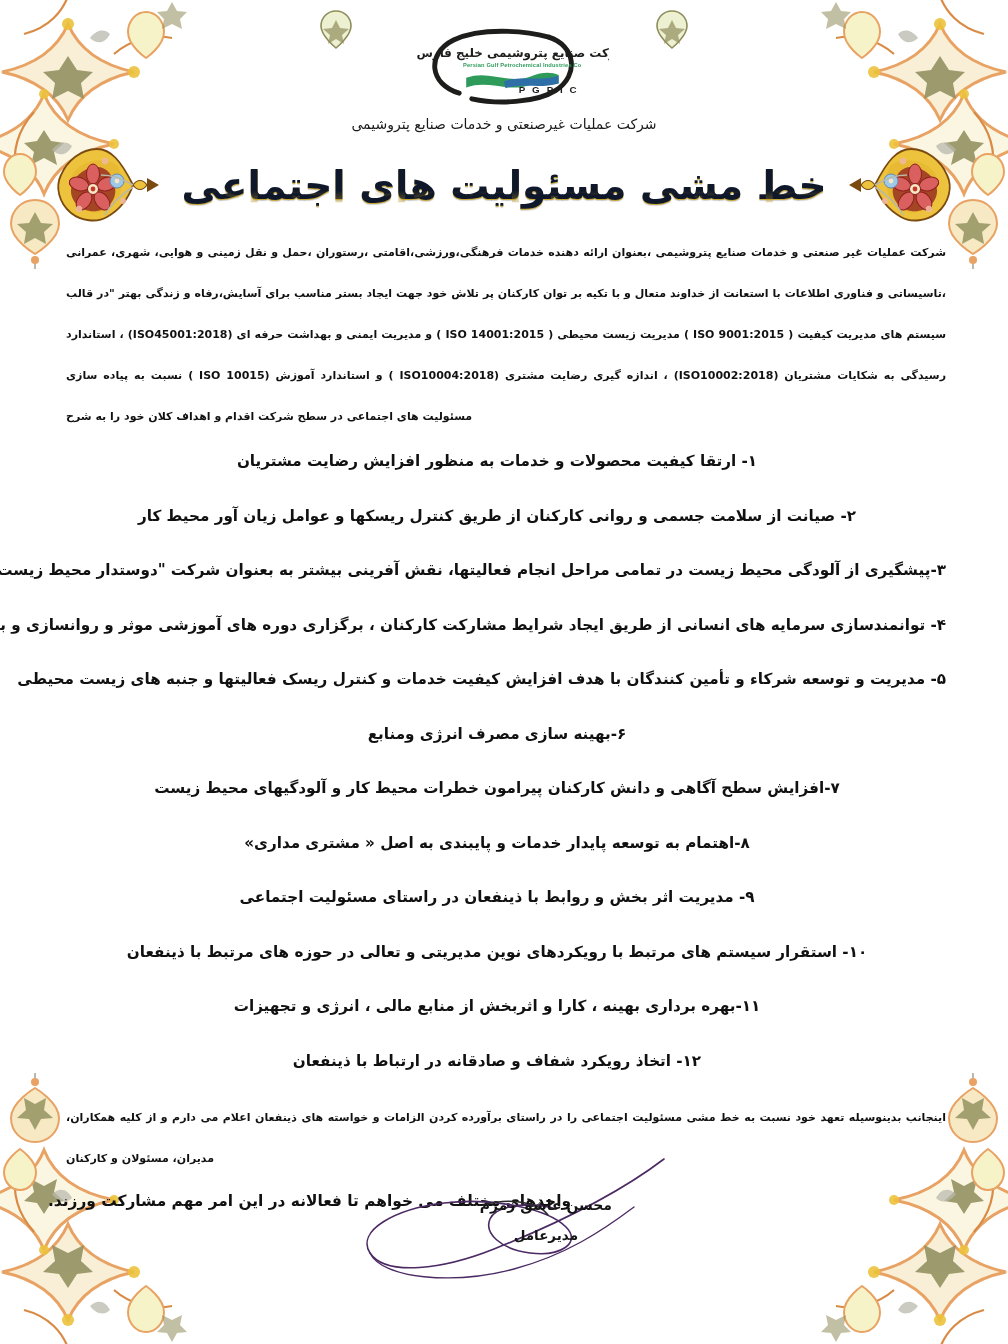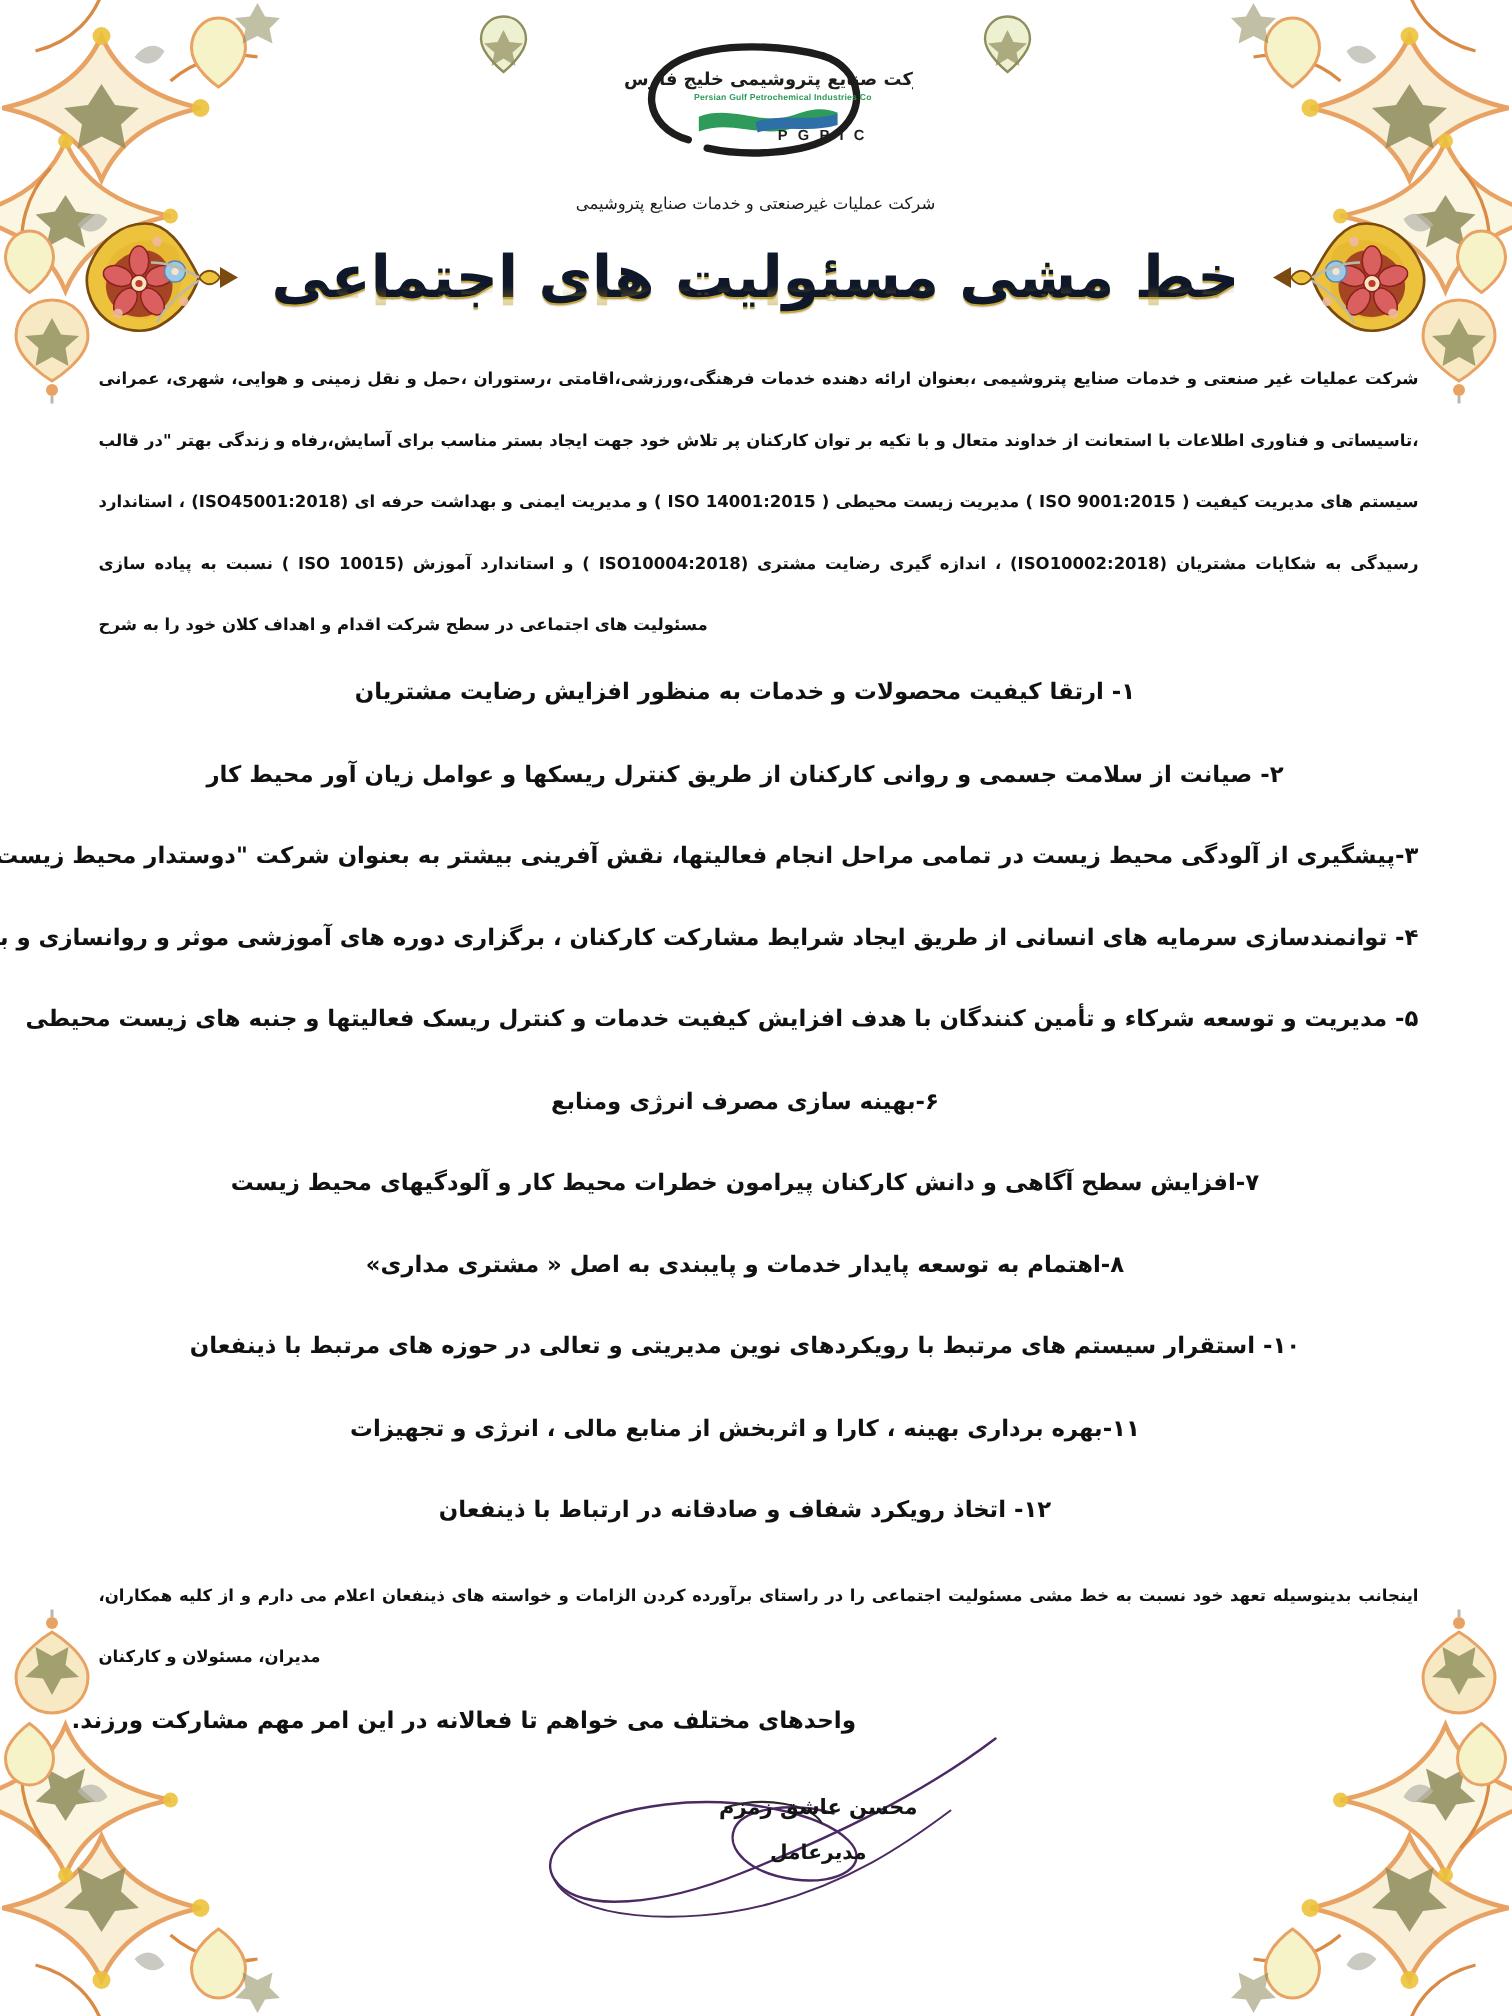--- a/index.html
+++ b/index.html
@@ -23,21 +23,21 @@
   .edge-orn{position:absolute;pointer-events:none;}
   .edge-orn svg{display:block;}
 
   
   #logo-block{
     position:absolute;top:26px;left:0;right:0;
     display:flex;flex-direction:column;align-items:center;
   }
   #logo-mark{width:210px;height:84px;}
   #logo-sub{
-    font-size:11px;color:#1a1a1a;margin-top:19px;
+    font-size:14px;color:#1a1a1a;margin-top:6px;
     font-family:"DejaVu Sans",sans-serif;direction:rtl;
     letter-spacing:.3px;
   }
 
   
   #title-row{
     position:absolute;top:142px;left:0;right:0;height:86px;
     display:flex;align-items:center;justify-content:center;gap:14px;
     direction:rtl;
   }
@@ -397,20 +397,21 @@
 
     <ul id="clause-list">
       <li>۱- ارتقا کیفیت محصولات و خدمات به منظور افزایش رضایت مشتریان</li>
       <li>۲- صیانت از سلامت جسمی و روانی کارکنان از طریق کنترل ریسکها و عوامل زیان آور محیط کار</li>
       <li>۳-پیشگیری از آلودگی محیط زیست در تمامی مراحل انجام فعالیتها، نقش آفرینی بیشتر به بعنوان شرکت "دوستدار محیط زیست "</li>
       <li>۴- توانمندسازی سرمایه های انسانی از طریق ایجاد شرایط مشارکت کارکنان ، برگزاری دوره های آموزشی موثر و روانسازی و بهبود مداوم امور پرسنلی</li>
       <li>۵- مدیریت و توسعه شرکاء و تأمین کنندگان با هدف افزایش کیفیت خدمات و کنترل ریسک فعالیتها  و جنبه های زیست محیطی</li>
       <li>۶-بهینه سازی مصرف انرژی ومنابع</li>
       <li>۷-افزایش سطح آگاهی و دانش کارکنان  پیرامون  خطرات محیط کار و آلودگیهای محیط زیست</li>
       <li>۸-اهتمام به توسعه پایدار خدمات  و پایبندی به اصل « مشتری مداری»</li>
+      <li>۹- مدیریت اثر بخش و روابط با ذینفعان در راستای مسئولیت اجتماعی</li>
       <li>۱۰- استقرار سیستم های مرتبط با رویکردهای نوین مدیریتی و تعالی در حوزه های مرتبط با ذینفعان</li>
       <li>۱۱-بهره برداری بهینه ، کارا و اثربخش از منابع مالی ، انرژی و  تجهیزات</li>
       <li>۱۲- اتخاذ رویکرد شفاف و صادقانه در ارتباط با ذینفعان</li>
     </ul>
 
     <div id="closing">
       <p class="para">اینجانب بدینوسیله تعهد خود نسبت به خط مشی مسئولیت اجتماعی را در راستای برآورده کردن الزامات و خواسته های ذینفعان اعلام می دارم و از کلیه همکاران، مدیران، مسئولان و کارکنان</p>
       <p id="closing-line2">واحدهای مختلف می خواهم تا فعالانه در این امر مهم مشارکت ورزند.</p>
     </div>
   </div>

